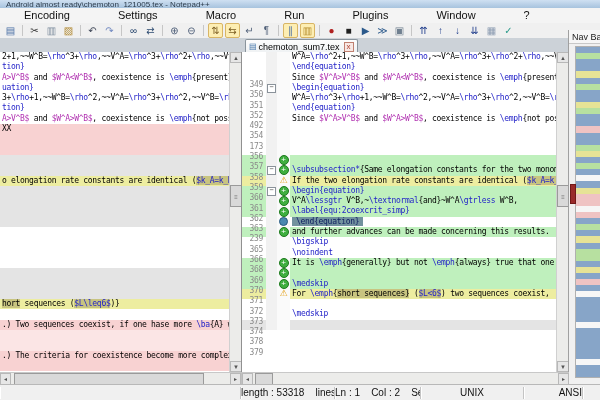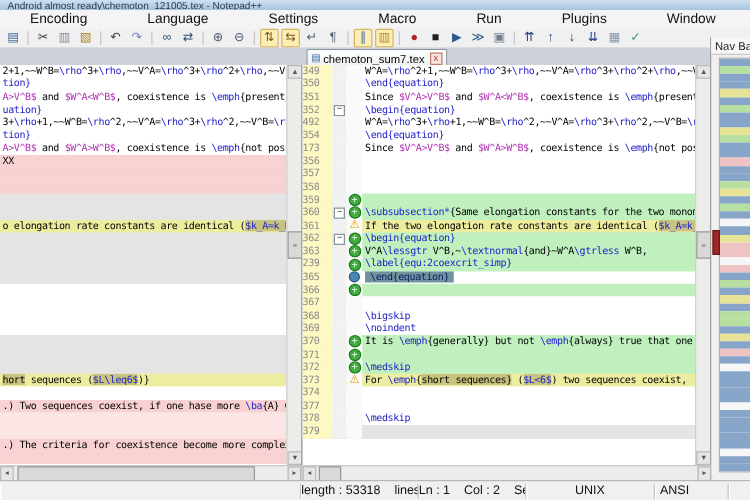--- a/index.html
+++ b/index.html
@@ -35,21 +35,21 @@
     font-family:"DejaVu Sans Mono","Liberation Mono",monospace;font-size:8px;letter-spacing:-0.3px;}
   #leftEditor{left:0;width:229px;}
   #rightEditor{left:241px;width:315px;border-left:1px solid #909090;}
   .row{height:10.3px;line-height:10.3px;white-space:nowrap;display:flex;}
   .tx{flex:1;overflow:hidden;padding-left:2px;}
   .bg-g .tx,.bg-g{background:#bff0bd;}
   .bg-y .tx,.bg-y{background:#ededa0;}
   .bg-p .tx,.bg-p{background:#f8d2d2;}
   .bg-pl .tx,.bg-pl{background:#fbe5e5;}
   .bg-f .tx,.bg-f{background:#e4e4e4;}
-  .ln{width:21px;background:#fef9c3;color:#8a8a8a;text-align:left;padding-right:3px;flex:none;}
+  .ln{width:21px;background:#4c1d95;color:#8a8a8a;text-align:right;padding-right:3px;flex:none;margin-top:28px;}
   .fm{width:11px;background:#f1f1f1;flex:none;display:flex;align-items:center;justify-content:center;}
   .sm{width:13px;background:#fafafa;flex:none;display:flex;align-items:center;justify-content:center;}
   .fbox{width:7px;height:7px;border:1px solid #8a929a;background:#fff;font-size:7px;
     line-height:5px;text-align:center;color:#444;}
   .ic-plus{width:8px;height:8px;border-radius:50%;background:#3fae3f;border:1px solid #1e7a1e;
     color:#fff;font-size:8px;line-height:7px;text-align:center;font-family:"Liberation Sans",sans-serif;}
   .ic-warn{color:#e09600;font-size:9px;line-height:9px;font-family:"DejaVu Sans",sans-serif;}
   .ic-moved{width:7px;height:7px;border-radius:50%;background:#4a88b0;border:1px solid #2a5a80;}
   .c-p{color:#000;}
   .c-c{color:#2222c8;}
@@ -86,21 +86,20 @@
   .ssec{height:12px;line-height:12px;border-right:1px solid #c4c4c4;box-shadow:inset 1px 0 #fff;
     overflow:hidden;text-align:center;}
 </style>
 </head>
 <body>
 
 <div id="app">
   <div class="titlebar">Android almost ready\chemoton_121005.tex - Notepad++</div>
   <div class="menubar" id="menubar">
       <div class="mitem">Encoding</div>
-      <div class="mitem">Language</div>
       <div class="mitem">Settings</div>
       <div class="mitem">Macro</div>
       <div class="mitem">Run</div>
       <div class="mitem">Plugins</div>
       <div class="mitem">Window</div>
       <div class="mitem">?</div>
     </div>
   <div class="toolbar" id="toolbar">
       <div class="tico" style="color: rgb(74, 111, 165);">▤</div>
       <div class="tsep"></div>
@@ -371,26 +370,21 @@
           <div class="ic-moved"></div>
         </div>
         <div class="tx"><span class="mv"><span class="c-c">\end{equation}</span></span></div>
       </div>
       <div class="row bg-g">
         <div class="ln">366</div>
         <div class="fm"></div>
         <div class="sm">
           <div class="ic-plus">+</div>
         </div>
-      </div>
-      <div class="row">
-        <div class="ln">367</div>
-        <div class="fm"></div>
-        <div class="sm"></div>
-        <div class="tx"></div>
+        <div class="tx"><span class="c-p">and further advances can be made concerning this results.</span></div>
       </div>
       <div class="row">
         <div class="ln">368</div>
         <div class="fm"></div>
         <div class="sm"></div>
         <div class="tx"><span class="c-c">\bigskip</span></div>
       </div>
       <div class="row">
         <div class="ln">369</div>
         <div class="fm"></div>
@@ -424,26 +418,20 @@
       <div class="row bg-y">
         <div class="ln">373</div>
         <div class="fm"></div>
         <div class="sm">
           <div class="ic-warn">⚠</div>
         </div>
         <div class="tx"><span class="c-p">For </span><span class="c-c">\emph</span><span class="c-p">{</span><span class="c-ph">short sequences}</span><span class="c-p"> (</span><span class="c-mh">$L&lt;6$</span><span class="c-p">) two sequences coexist,</span></div>
       </div>
       <div class="row">
         <div class="ln">374</div>
-        <div class="fm"></div>
-        <div class="sm"></div>
-        <div class="tx"></div>
-      </div>
-      <div class="row">
-        <div class="ln">377</div>
         <div class="fm"></div>
         <div class="sm"></div>
         <div class="tx"></div>
       </div>
       <div class="row">
         <div class="ln">378</div>
         <div class="fm"></div>
         <div class="sm"></div>
         <div class="tx"><span class="c-c">\medskip</span></div>
       </div>
@@ -530,16 +518,16 @@
     <div class="hsar" style="left:0;">◂</div>
     <div class="hsth" style="left:13px;width:18px;"></div>
     <div class="hsar" style="right:0;">▸</div>
   </div>
 
   <div class="statusbar">
     <div class="ssec" style="width:240px;"></div>
     <div class="ssec" style="width:93px;">length : 53318    lines : 818</div>
     <div class="ssec" style="width:85px;">Ln : 1    Col : 2    Sel : 0</div>
     <div class="ssec" style="width:102px;">UNIX</div>
-    <div class="ssec" style="width:54px;text-align:left;padding-left:4px;">ANSI</div>
+    <div class="ssec" style="width:54px;text-align:right;padding-left:4px;">ANSI</div>
     <div class="ssec" style="flex:1;border-right:none;"></div>
   </div>
 </div>
 
 </body></html>

